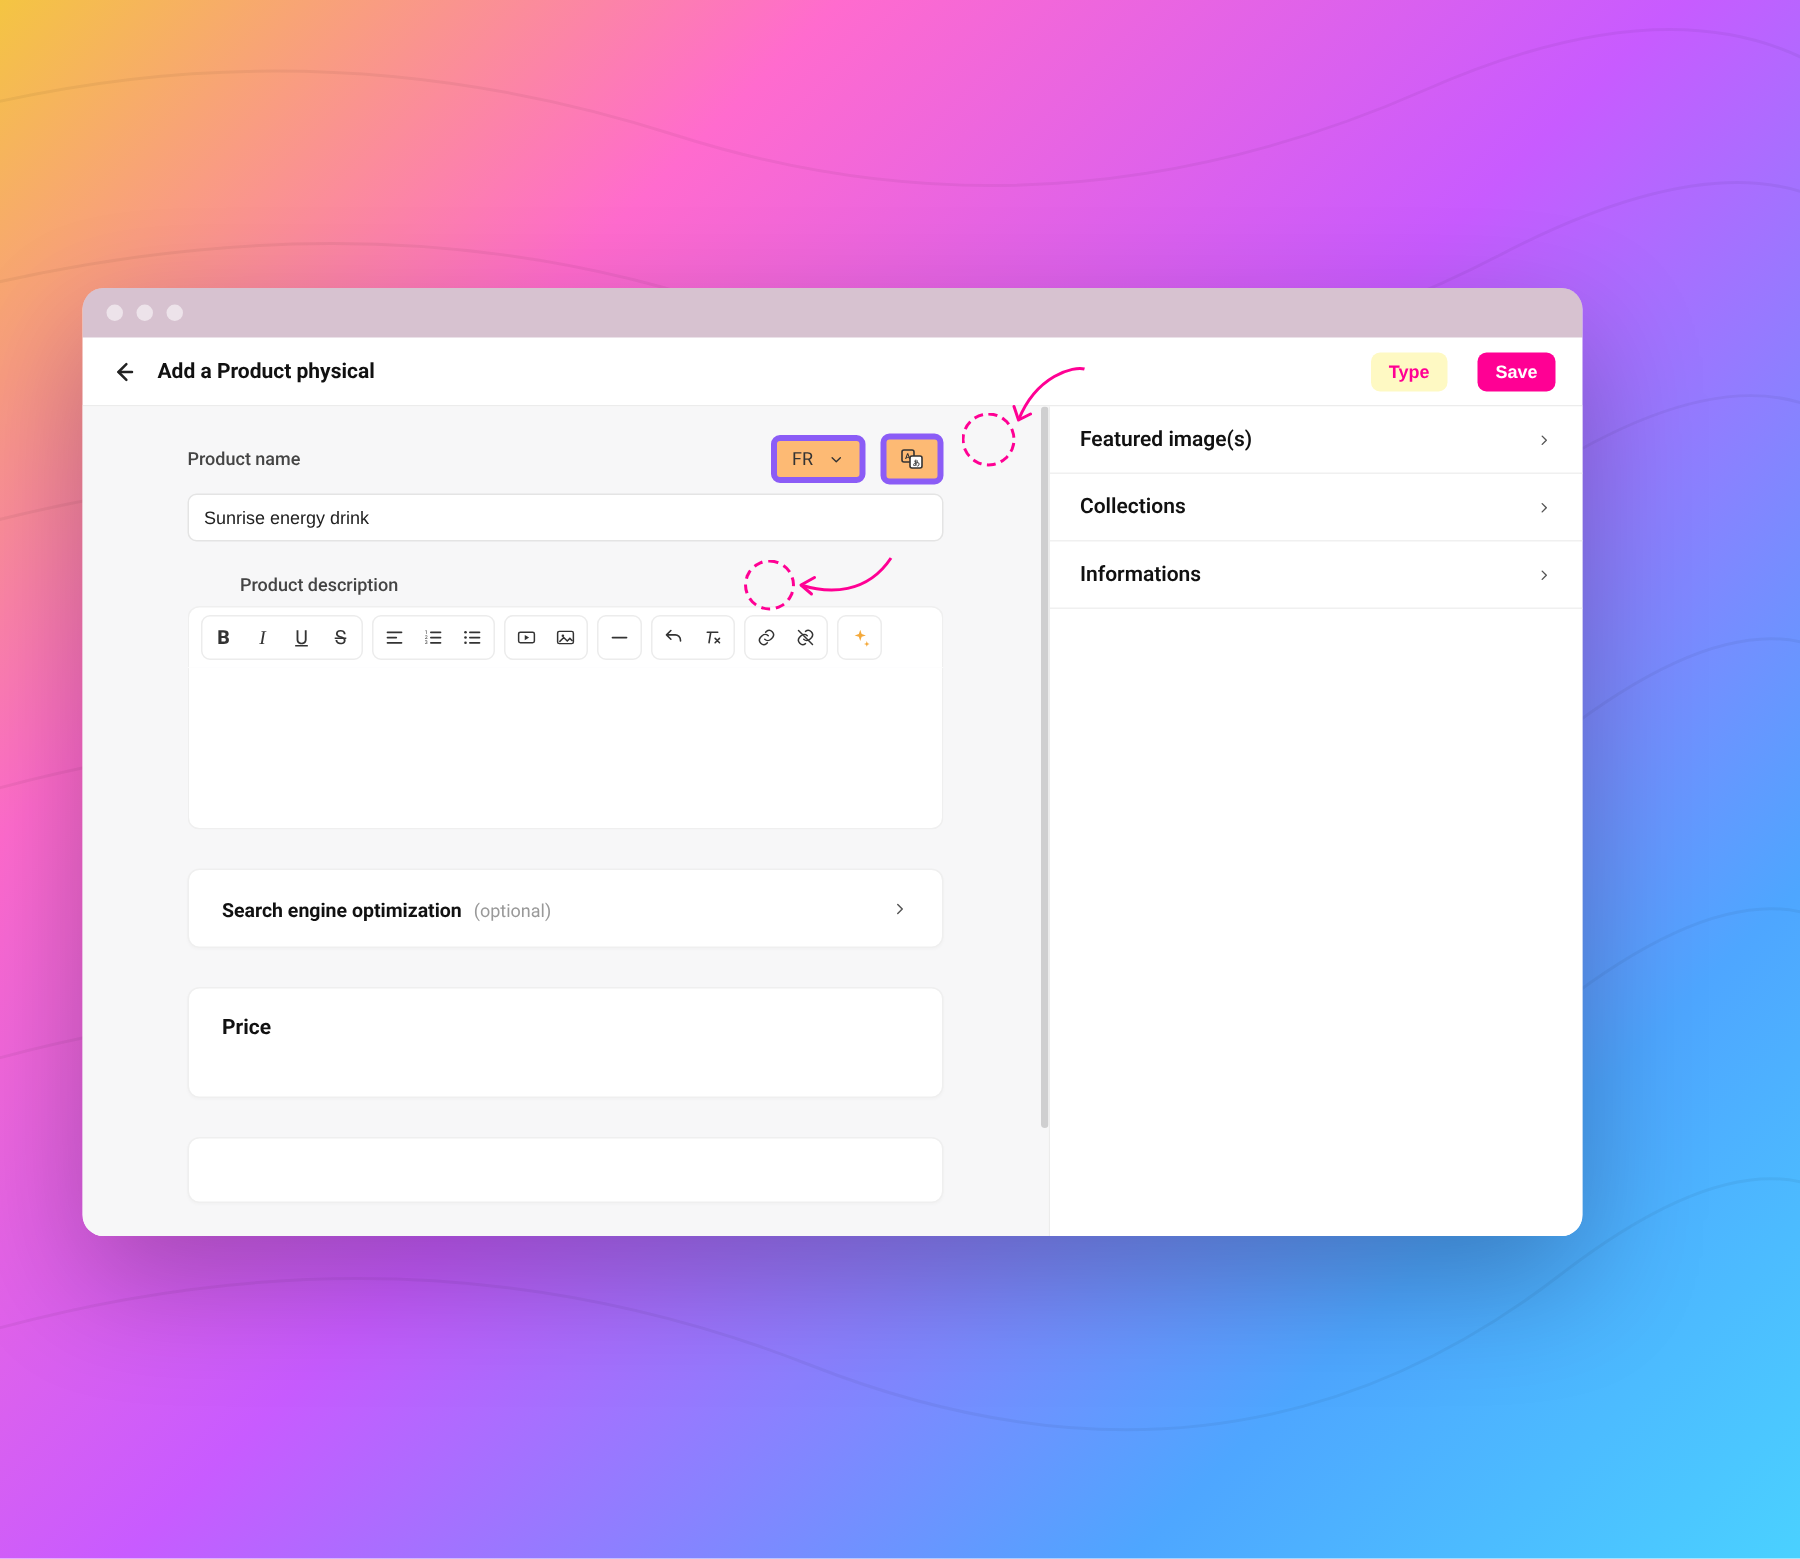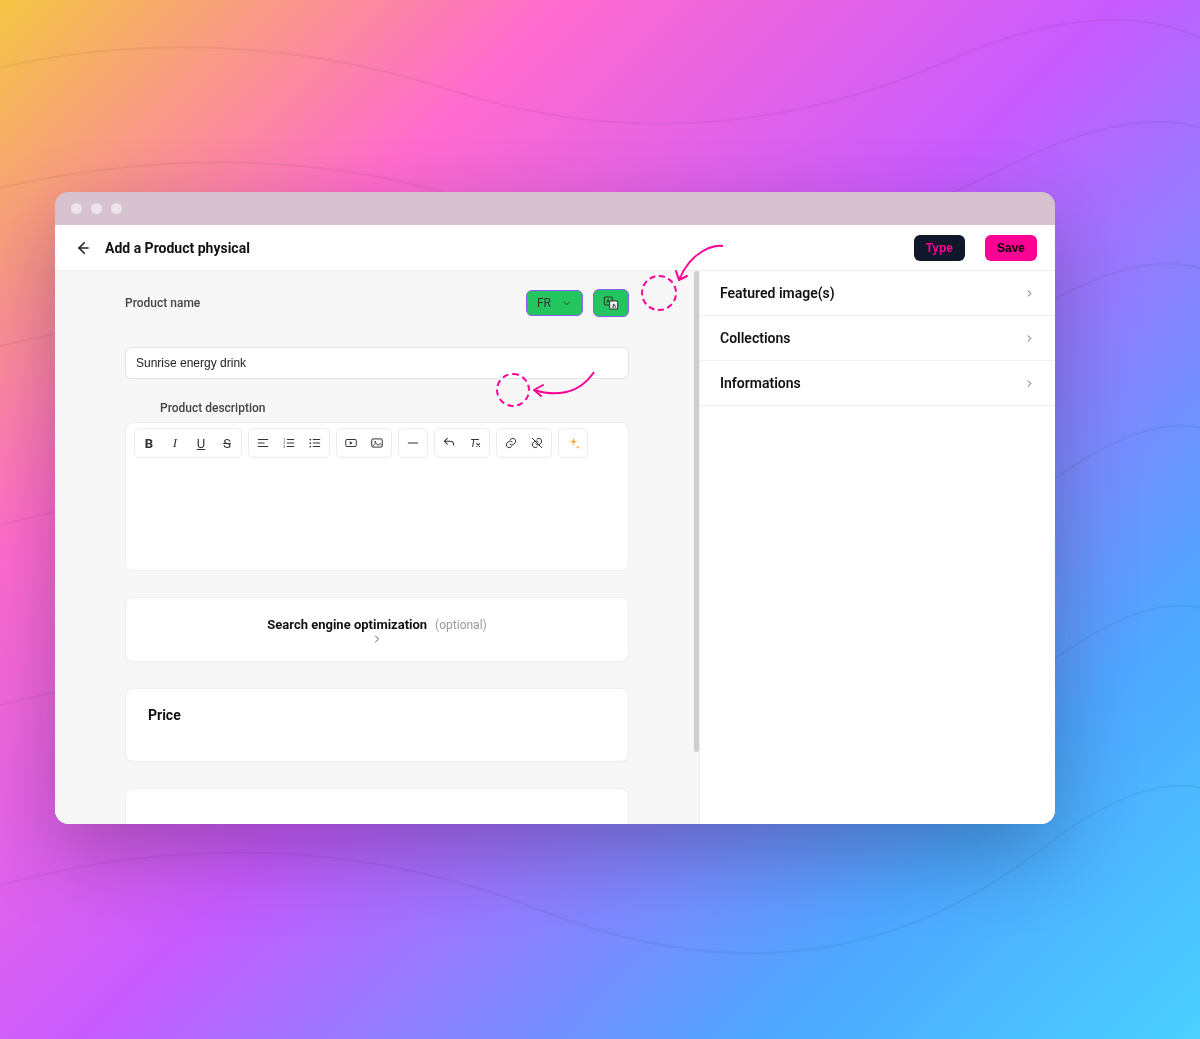--- a/index.html
+++ b/index.html
@@ -31,44 +31,43 @@
   }
   .dot { width: 11px; height: 11px; border-radius: 50%; background: rgba(255,255,255,.55); }
   .header {
     height: 46px; border-bottom: 1px solid #ececec;
     display: flex; align-items: center; padding: 0 18px;
     gap: 14px;
   }
   .back-arrow { width: 18px; height: 18px; cursor: pointer; color:#222; }
   .page-title { font-size: 14px; font-weight: 700; color:#111; flex:1; }
   .btn { border: none; border-radius: 6px; padding: 6px 12px; font-size: 12px; font-weight: 600; cursor: pointer; }
-  .btn-type { background: #0f172a; color:#ff0094; margin-right: 6px; text-align: center; }
-  .btn-save { background: #ff0094; color:#000000; }
+  .btn-type { background: #fef9c3; color:#ff0094; margin-right: 6px; text-align: center; }
+  .btn-save { background: #ff0094; color:#ffffff; }
   .body {
     flex:1; display:flex; min-height:0;
   }
   .main {
     flex:1; background:#f7f7f8; overflow-y:auto; padding: 18px 70px 12px 70px;
     position: relative;
   }
   .main::-webkit-scrollbar { width:0; }
   .scroll-indicator { position:absolute; right:0; top:0; width:5px; height:87%; background: rgba(0,0,0,.16); border-radius:3px; }
   .label { font-size: 12px; color:#444; margin-bottom: 7px; display:block; font-weight:500;margin-left:35px;}
   .row-name { display:flex; align-items:center; justify-content:space-between; margin-bottom:6px;}
   .lang-group { display:flex; gap:10px; align-items:center;}
   .select-box {
     display:flex; align-items:center; gap:10px;
-    border:1px solid #8b5cf6; border-radius:6px; padding:5px 10px;
-    font-size:12px; color:#333; cursor:pointer; background:#22c55e;
+    border:4px solid #8b5cf6; border-radius:6px; padding:5px 10px;
+    font-size:12px; color:#333; cursor:pointer; background:#fdba74;
   }
   input.field, .field {
     width: 100%; border:1px solid #e4e4e4; border-radius:6px;
     padding: 8px 10px; font-size: 12px; color:#222; background:#fff;
     outline:none;
-    margin-top:24px;
   }
   .card {
     background:#fff; border:1px solid #efefef; border-radius:8px;
     margin-top: 26px; 
     box-shadow: 0 1px 2px rgba(0,0,0,.02);
   }
   .desc-label { margin-top: 22px;}
   .toolbar {
     display:flex; align-items:center; gap:2px; padding: 2px 6px;
     background:#fff; border:1px solid #efefef; border-radius:8px 8px 0 0;
@@ -78,21 +77,21 @@
     width:26px; height:26px; display:flex; align-items:center; justify-content:center;
     border-radius:4px; cursor:pointer; color:#333; font-size:13px;
   }
   .tgroup { border:1px solid #ececec; border-radius:6px; display:flex; padding:1px; margin:3px 2px; }
   .editor {
     background:#fff; border:1px solid #efefef; border-top:none;
     border-radius: 0 0 8px 8px; min-height: 108px;
   }
   .seo-card {
     margin-top: 26px; padding: 16px 22px; display:flex; align-items:center;
-    justify-content:space-between; cursor:pointer;flex-direction:column;
+    justify-content:space-between; cursor:pointer;
   }
   .seo-title { font-size:13px; font-weight:700; color:#111;}
   .seo-opt { font-size: 12px; color:#999; font-weight:400; margin-left:4px;}
   .price-card { margin-top: 26px; padding: 18px 22px 24px 22px;}
   .price-head { font-size: 14px; font-weight:700; margin-bottom: 14px; color:#111;}
   .price-grid { display:flex; gap: 14px;}
   .price-col { flex:1;}
   .images-card { margin-top: 26px; padding: 18px 22px 24px 22px;}
   .sidebar {
     width: 356px; border-left:1px solid #ececec; background:#fff;

